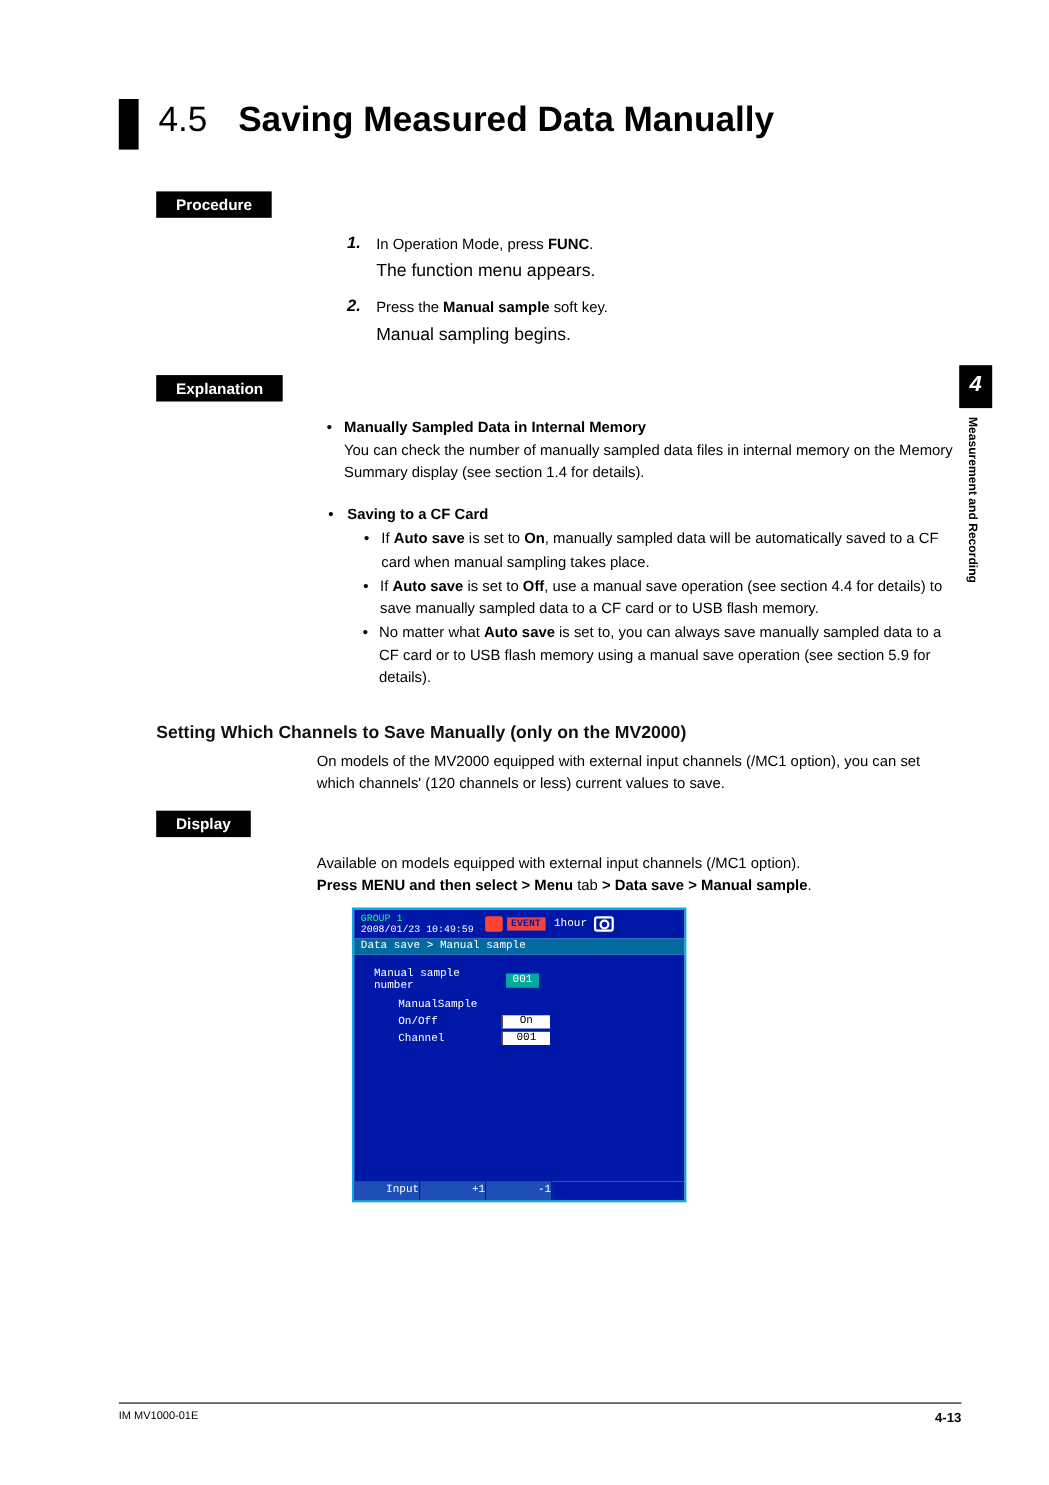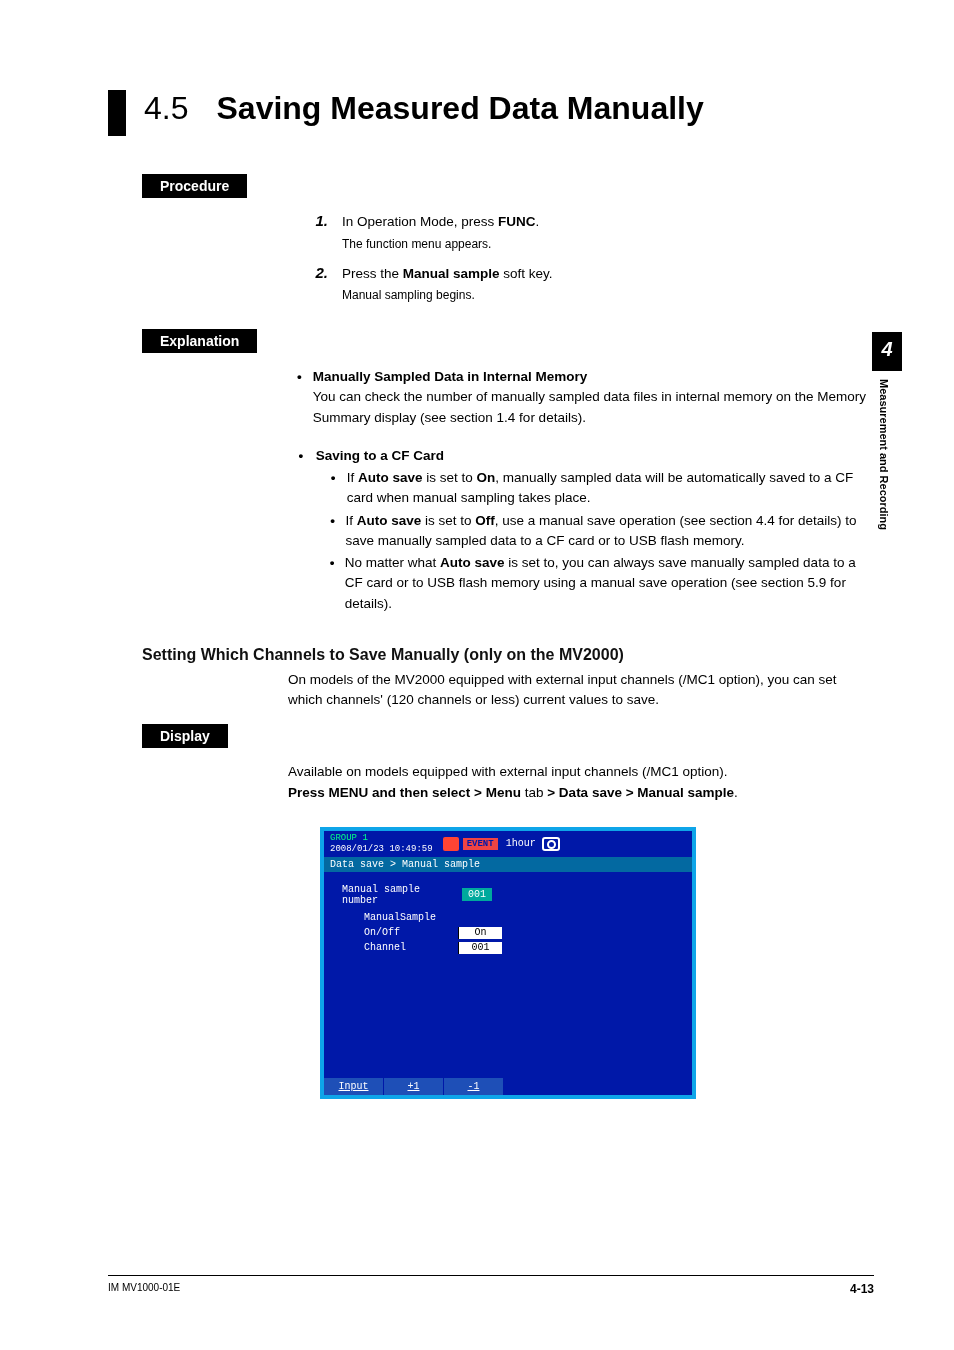--- a/index.html
+++ b/index.html
@@ -20,33 +20,33 @@
   .arrow-row { display: flex; gap: 6px; align-items: flex-start; }
   .arrow-row .tri { font-size: 12px; line-height: 1.7; }
   
   .label-box { background: #000; color: #fff; font-weight: bold; font-size: 14px; padding: 4px 18px; display: inline-block; margin-left: 34px; margin-right: 14px; }
   .label-wrap { }
   
   .steps { margin-left: 200px; margin-top: 14px; margin-bottom: 24px; }
   .step { display: flex; gap: 14px; margin-bottom: 10px; }
   .step-num { font-style: italic; font-weight: bold; font-size: 15px; width: 20px; text-align: right; }
   .step-body { flex: 1; font-size: 13.5px; line-height: 1.55; }
-  .step-sub { font-size: 12px; margin-top: 2px; }
+  .step-sub { font-size: 16px; margin-top: 2px; }
   
   .expl { margin-left: 188px; margin-top: 14px; width: 580px; font-size: 13.5px; line-height: 1.5; }
   .bullet1 { display: flex; gap: 10px; margin-bottom: 4px; }
   .bullet1 .dot { width: 10px; text-align: center; font-weight: bold; }
   .sub-bullets { margin-top: 2px; }
   .bullet2 { display: flex; gap: 10px; margin-left: 14px; margin-bottom: 2px; }
   .bullet2 .dot { width: 10px; text-align: center; }
   .sect-gap { height: 14px; }
   
   .h3 { font-size: 16px; font-weight: bold; color: #111; margin-top: 30px; margin-left: 34px; margin-bottom: 6px; }
   
-  .shot { margin-left: 212px; margin-top: 24px; width: 376px; border: 4px solid #0ea5e9; background: #fff; font-family: "Courier New", monospace; font-size: 10px; color: #fff; }
+  .shot { margin-left: 212px; margin-top: 10px; width: 304px; border: 2px solid #0ea5e9; background: #fff; font-family: "Courier New", monospace; font-size: 10px; color: #fff; }
   .shot-top { display: flex; align-items: center; background: #0018a8; height: 26px; position: relative; }
   .shot-top-left { padding-left: 6px; line-height: 1.15; color: #fff; font-size: 9px; }
   .shot-top-left .g { color: #00ff88; }
   .shot-evt { margin-left: 10px; display: flex; align-items: center; gap: 4px; }
   .shot-evt .ico { width: 16px; height: 14px; background: #ff4433; border-radius: 2px; display: inline-block; position: relative; }
   .shot-evt .lbl { background: #ef4444; color: #0018a8; font-weight: bold; padding: 1px 4px; font-size: 9px; }
   .shot-bar { flex: 1; height: 10px; background: #5aa0ff; margin-left: 4px; }
   .shot-right { display: flex; align-items: center; gap: 6px; padding-right: 8px; }
   .shot-right .hr { color: #fff; font-size: 10px; }
   .shot-cam { width: 18px; height: 14px; border: 2px solid #fff; border-radius: 3px; display: inline-block; position: relative; }
@@ -54,21 +54,21 @@
   .shot-path { background: #0369a1; color: #fff; padding: 2px 6px; font-size: 10px; }
   .shot-body { background: #0018a8; padding: 12px 18px 18px; height: 206px; position: relative; }
   .shot-row { display: flex; align-items: center; gap: 8px; margin-bottom: 6px; }
   .shot-lab { width: 112px; color: #fff; font-size: 10px; }
   .shot-val-hilite { background: #00a99d; color: #fff; padding: 1px 6px; font-size: 10px; }
   .shot-grp-title { margin-left: 22px; color: #fff; font-size: 10px; margin-bottom: 4px; margin-top: 2px; }
   .shot-field { display: flex; align-items: center; gap: 4px; margin-left: 22px; margin-bottom: 3px; }
   .shot-field .fl { width: 90px; color: #fff; font-size: 10px; }
   .shot-input { background: #fff; color: #000; width: 44px; text-align: center; font-size: 10px; padding: 0 2px; border-left: 1px solid #000; height: 12px; line-height: 12px; }
   .shot-foot { display: flex; background: #0018a8; }
-  .shot-btn { flex: 0 0 60px; text-align: center; background: #1e4fb7; color: #fff; font-size: 10px; padding: 3px 0; border-right: 1px solid #0018a8; text-decoration: underline; }
+  .shot-btn { flex: 0 0 60px; text-align: right; background: #1e4fb7; color: #fff; font-size: 10px; padding: 3px 0; border-right: 1px solid #0018a8; }
   .shot-btn:first-child { background: #1e4fb7; }
   
   .foot { position: absolute; left: 108px; right: 80px; bottom: 54px; border-top: 1px solid #000; padding-top: 6px; display: flex; justify-content: space-between; font-size: 10px; }
   .foot .r { font-weight: bold; font-size: 12px; }
   b { font-weight: bold; }
 </style>
 </head>
 <body>
 
 <div class="page">

